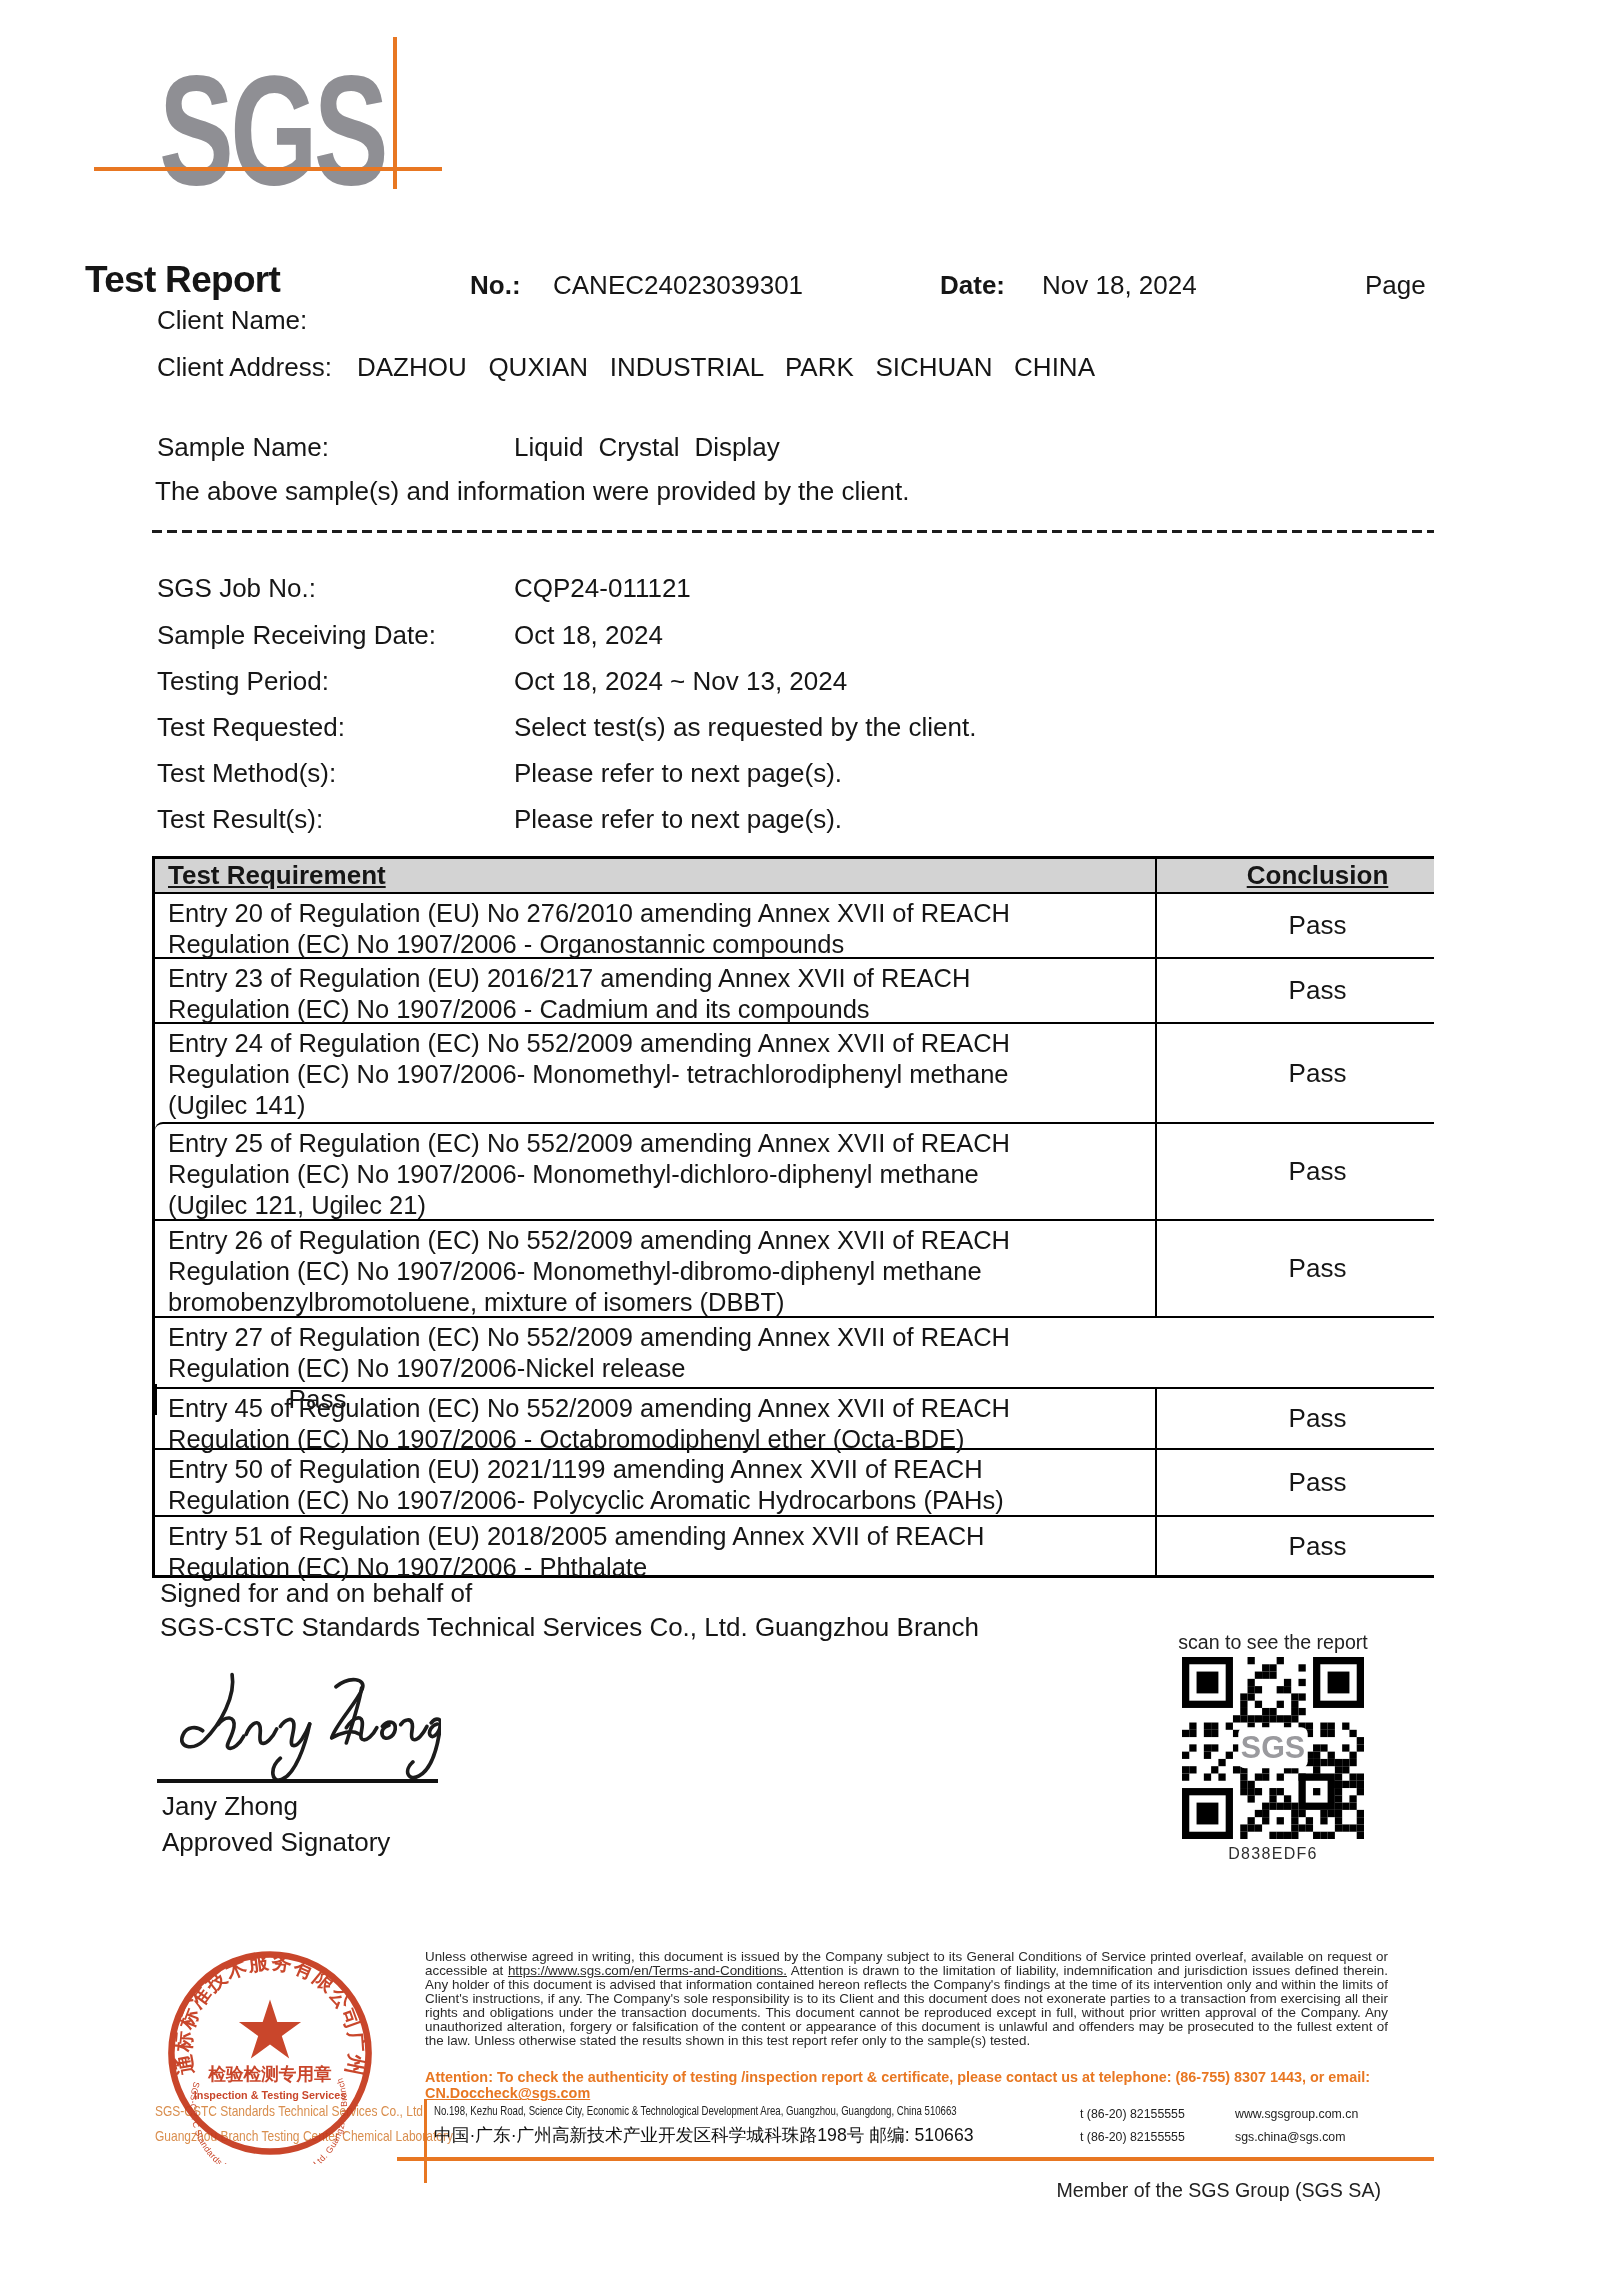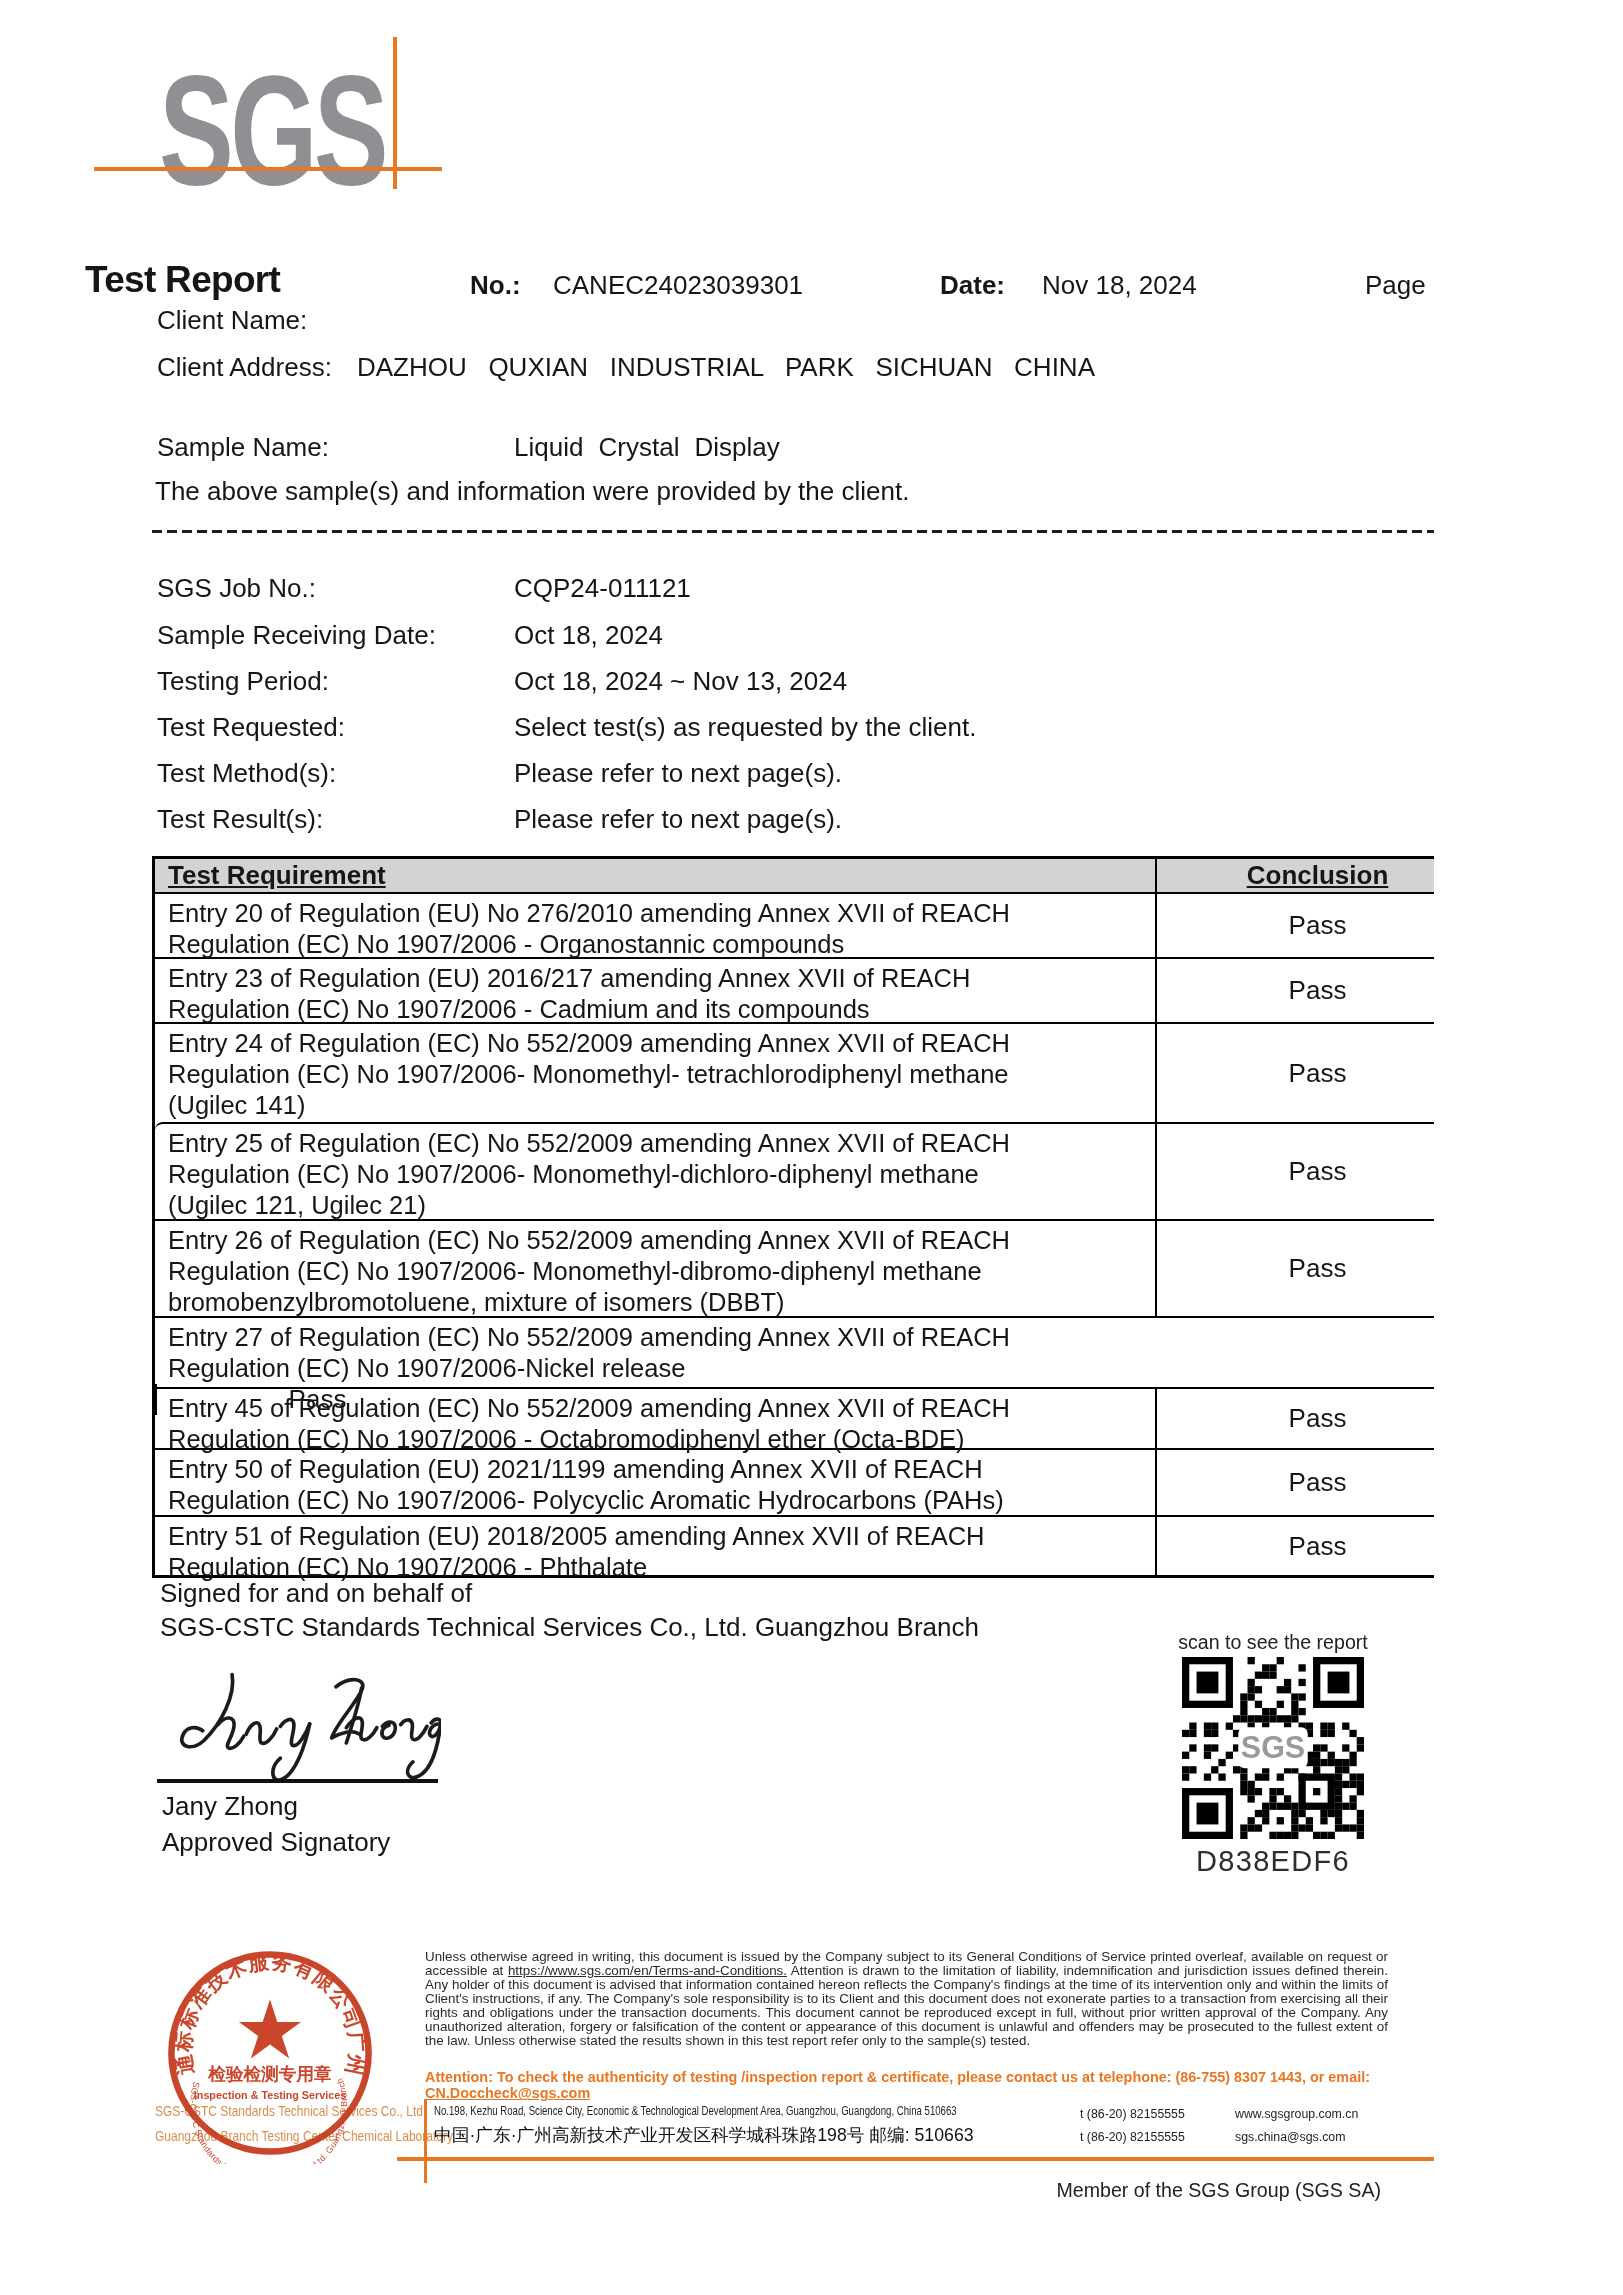--- a/index.html
+++ b/index.html
@@ -39,21 +39,21 @@
     font-size:26px;font-weight:bold;}
 
   
   .sig-line{left:157px;top:1779px;width:281px;height:3.9px;background:#111;}
   .sig-svg{left:160px;top:1665px;}
   .sig-svg path{fill:none;stroke:#1c1c1c;stroke-width:6;stroke-linecap:round;stroke-linejoin:round;}
 
   
   .qr-caption{left:1178px;top:1631px;width:190px;font-size:19.6px;text-align:center;color:#222;white-space:nowrap;}
   .qr-box{left:1182px;top:1657px;}
-  .qr-code-label{left:1182px;top:1845px;width:182px;text-align:center;font-size:29px;letter-spacing:1.3px;color:#2e2e2e;}
+  .qr-code-label{left:1182px;top:1845px;width:182px;text-align:center;font-size:16px;letter-spacing:1.3px;color:#2e2e2e;}
 
   
   .stamp{left:159px;top:1942px;opacity:0.93;}
   .stamp text{fill:#c5391b;}
   .side-orange{color:#d98e4e;font-size:15px;white-space:nowrap;transform:scaleX(0.8);transform-origin:left top;}
 
   
   .legal{left:425px;top:1950px;width:963px;font-size:13.4px;line-height:14px;text-align:justify;color:#2a2a2a;}
   .legal a,.attn a{color:inherit;text-decoration:underline;}
   .attn{left:425px;top:2069px;width:970px;font-size:14.4px;line-height:16.4px;font-weight:bold;color:#e87722;}

